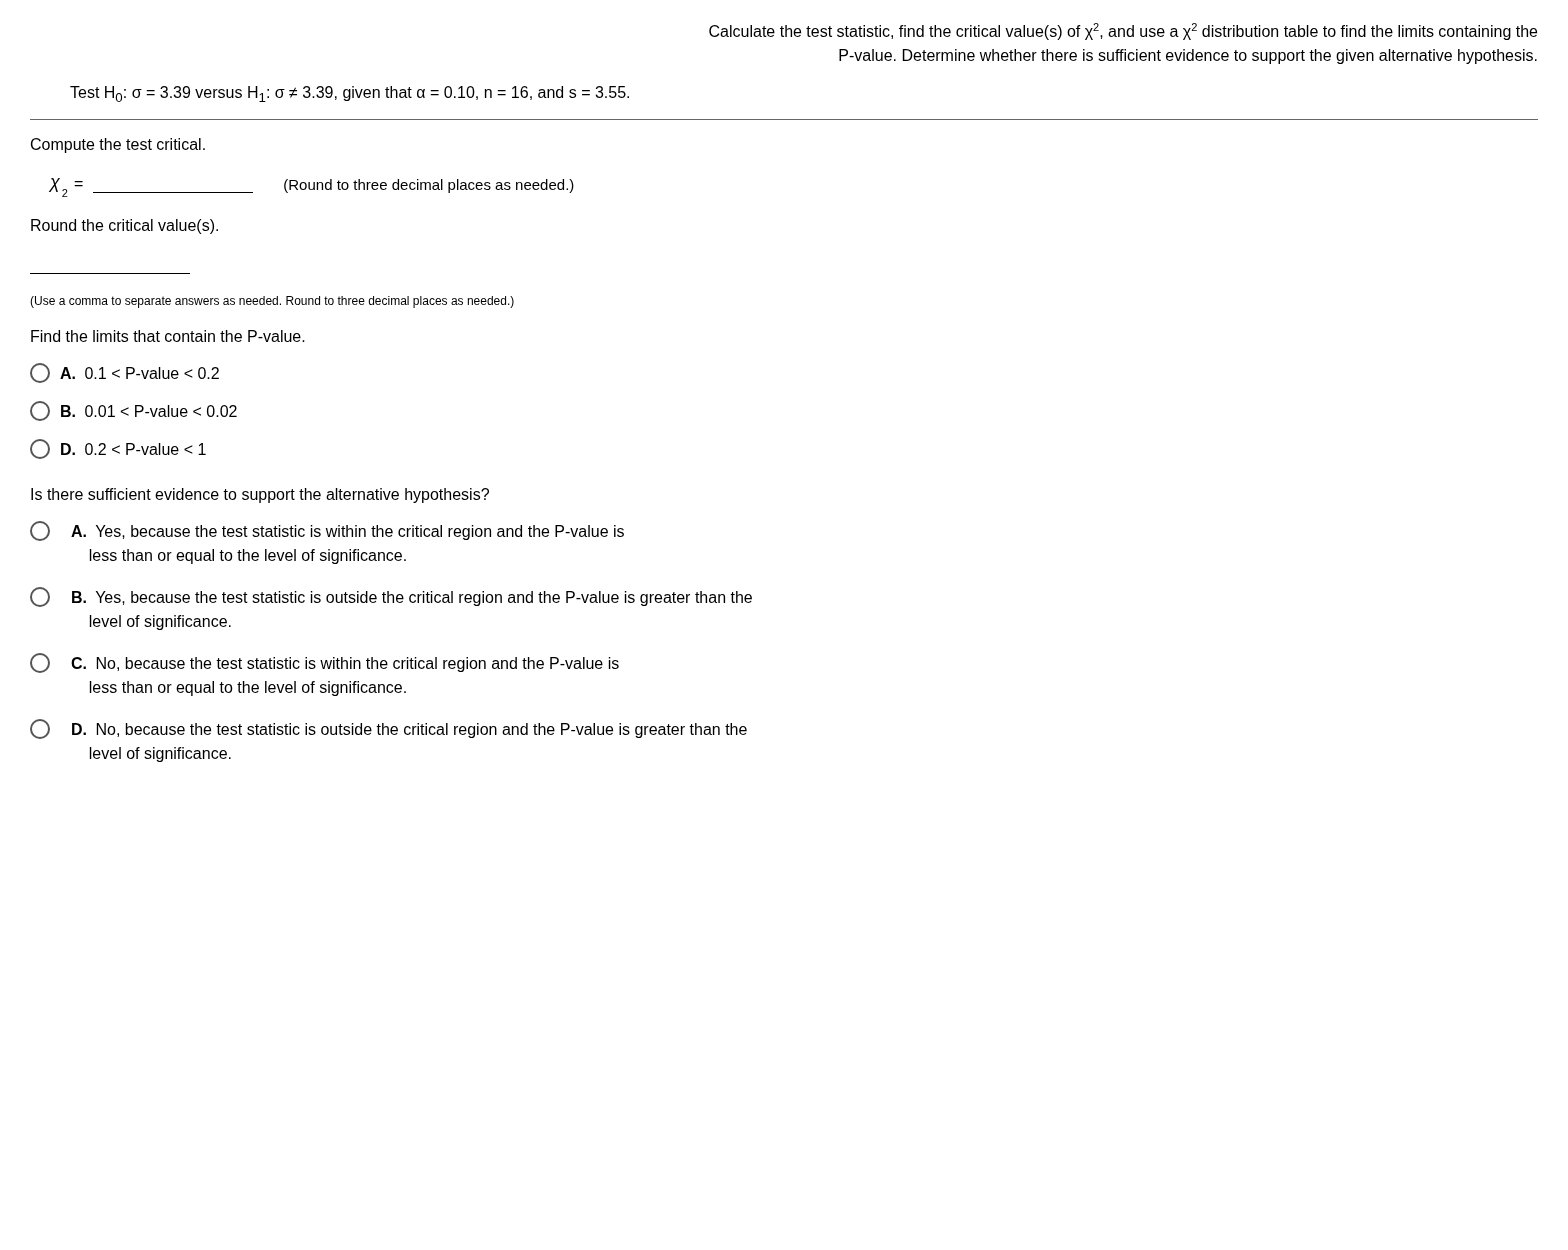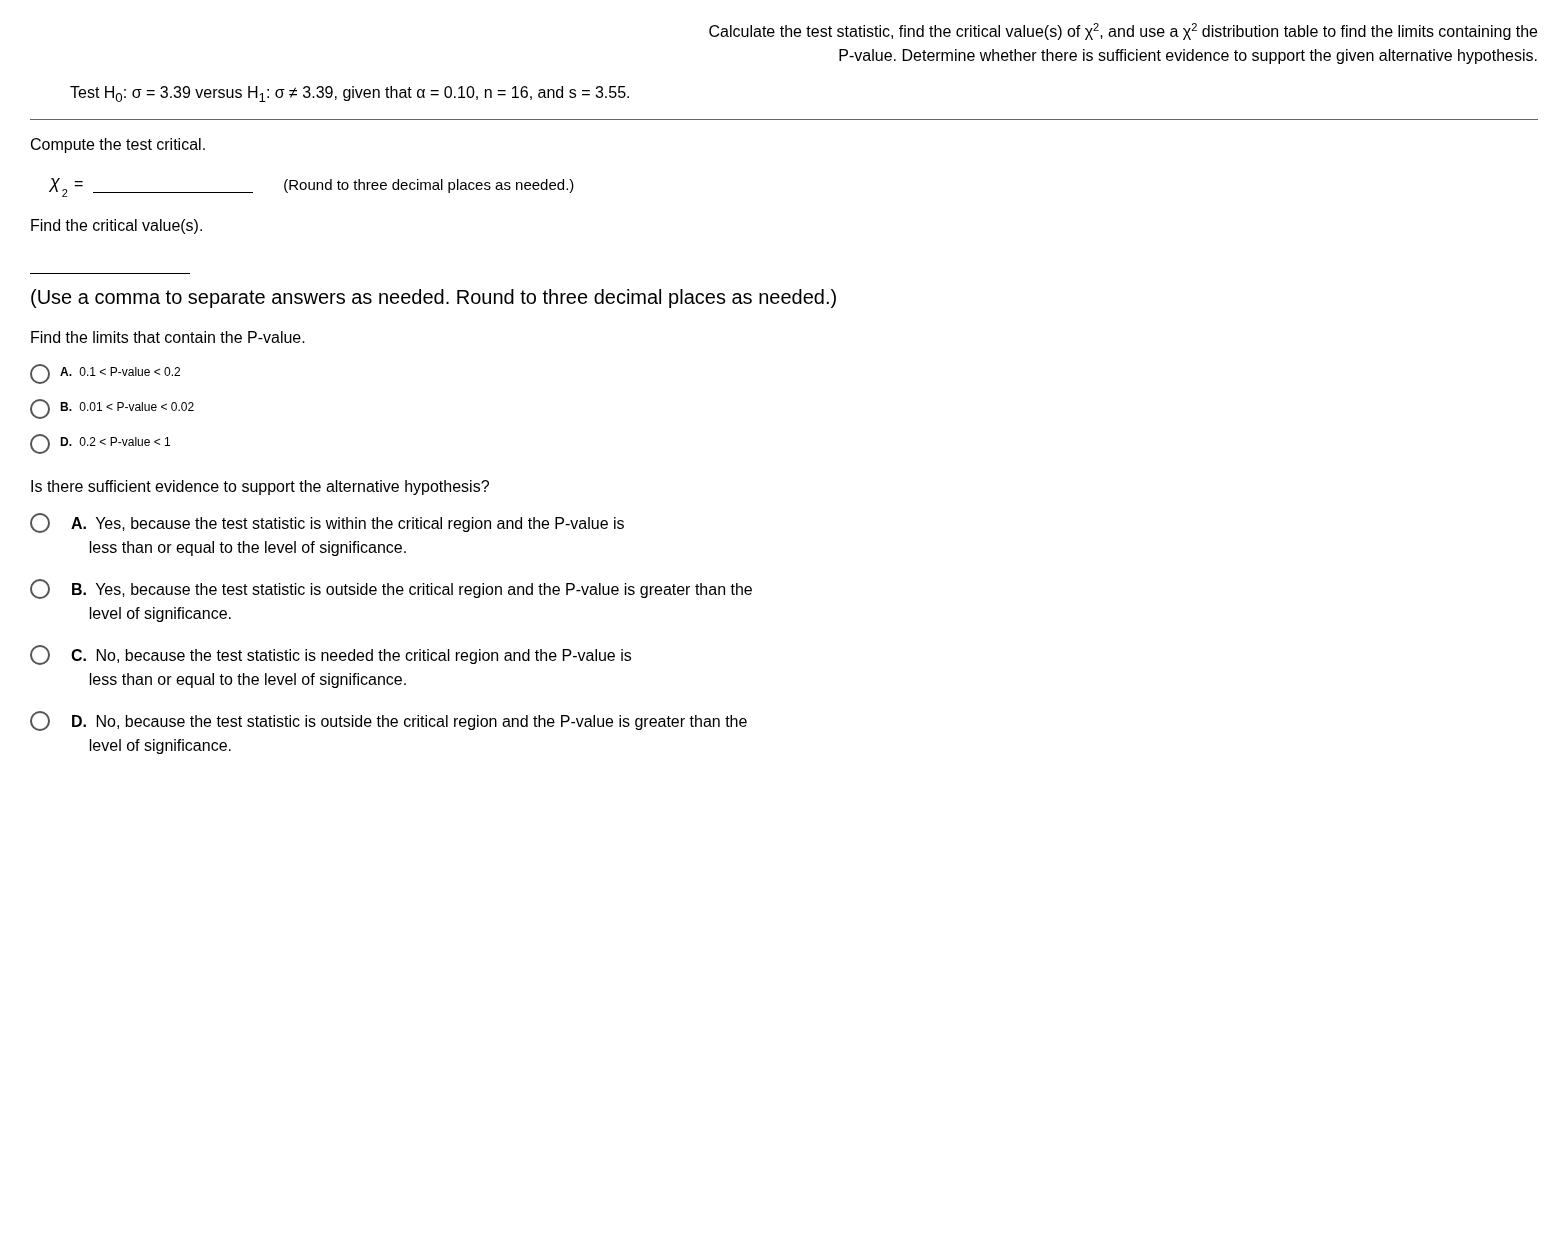--- a/index.html
+++ b/index.html
@@ -99,22 +99,22 @@
       border: none;
       border-bottom: 1px solid #000;
       outline: none;
       font-size: 16px;
       width: 160px;
       padding: 2px 4px;
       background: transparent;
     }
 
     .comma-note {
-      font-size: 20px;
-      margin-top: 12px;
+      font-size: 12px;
+      margin-top: 20px;
       color: #000;
     }
 
     .p-value-section {
       margin: 20px 0 5px 0;
     }
 
     .radio-group {
       margin: 16px 0 0 0;
     }
@@ -134,21 +134,21 @@
       display: inline-flex;
       align-items: center;
       justify-content: center;
       flex-shrink: 0;
       margin-top: 1px;
       cursor: pointer;
       background: #fff;
     }
 
     .radio-label {
-      font-size: 12px;
+      font-size: 16px;
       line-height: 1.5;
     }
 
     .option-letter {
       font-weight: bold;
       margin-right: 4px;
     }
 
     .sufficient-evidence-section {
       margin: 24px 0 12px 0;
@@ -192,21 +192,21 @@
   <span class="chi-label">
     <span class="chi-symbol">χ</span>
       <span class="superscript">2</span>
     <span class="equals-sign">=</span>
   </span>
   <input class="input-underline" type="text" placeholder="" style="">
   <span class="round-note">(Round to three decimal places as needed.)</span>
 </div>
 
 <div class="critical-value-section">
-  <div class="section-label">Find the critical value(s).</div>
+  <div class="section-label">Round the critical value(s).</div>
   <div class="critical-input-wrapper">
     <input class="critical-input-underline" type="text" placeholder="" style="">
   </div>
   <div class="comma-note">(Use a comma to separate answers as needed. Round to three decimal places as needed.)</div>
 </div>
 
 <div class="p-value-section">
   <div class="section-label">Find the limits that contain the P-value.</div>
 
   <div class="radio-group">
@@ -258,21 +258,21 @@
         <span class="option-letter">B.</span>
         <span>Yes, because the test statistic is outside the critical region and the P-value is greater than the</span><br>
         &nbsp;&nbsp;&nbsp;&nbsp;<span>level of significance.</span>
       </div>
     </div>
 
     <div class="radio-option-multiline">
       <div class="radio-circle"></div>
       <div class="radio-text-block">
         <span class="option-letter">C.</span>
-        <span>No, because the test statistic is needed the critical region and the P-value is</span><br>
+        <span>No, because the test statistic is within the critical region and the P-value is</span><br>
         &nbsp;&nbsp;&nbsp;&nbsp;<span>less than or equal to the level of significance.</span>
       </div>
     </div>
 
     <div class="radio-option-multiline">
       <div class="radio-circle"></div>
       <div class="radio-text-block">
         <span class="option-letter">D.</span>
         <span>No, because the test statistic is outside the critical region and the P-value is greater than the</span><br>
         &nbsp;&nbsp;&nbsp;&nbsp;<span>level of significance.</span>

